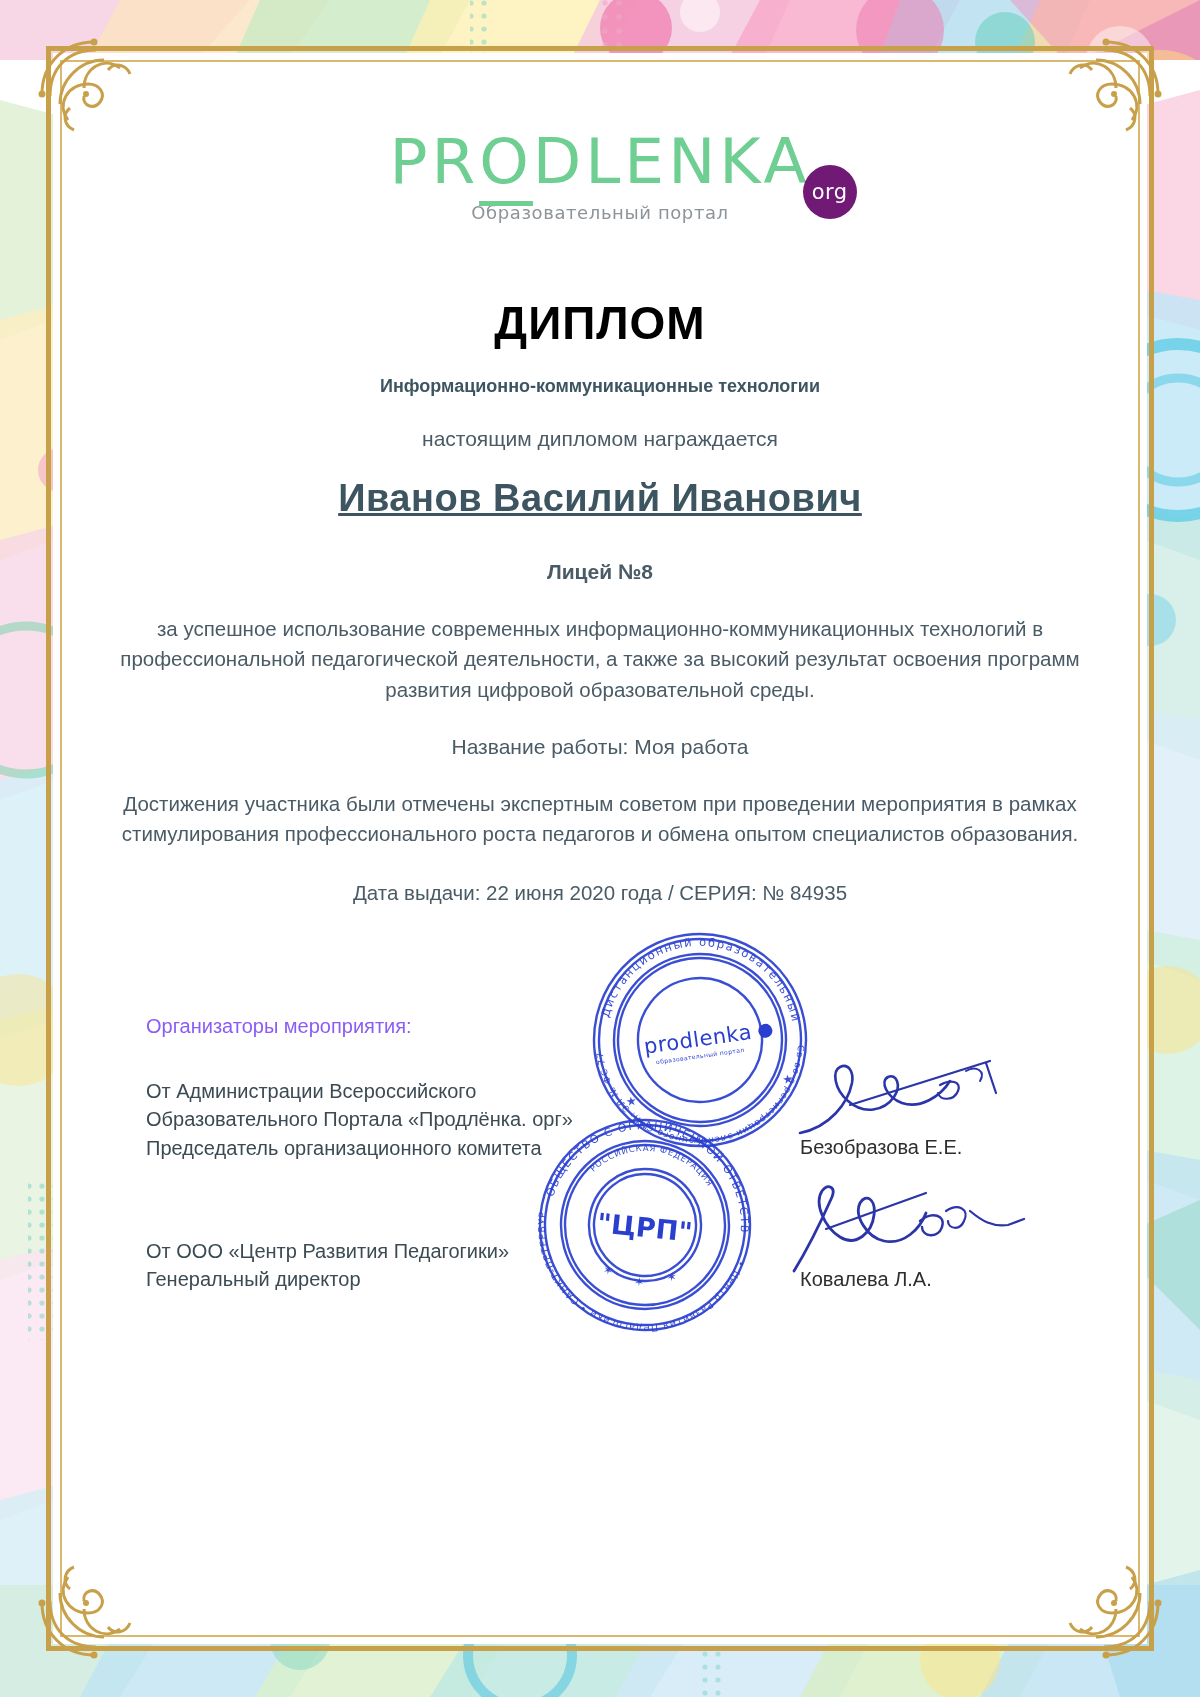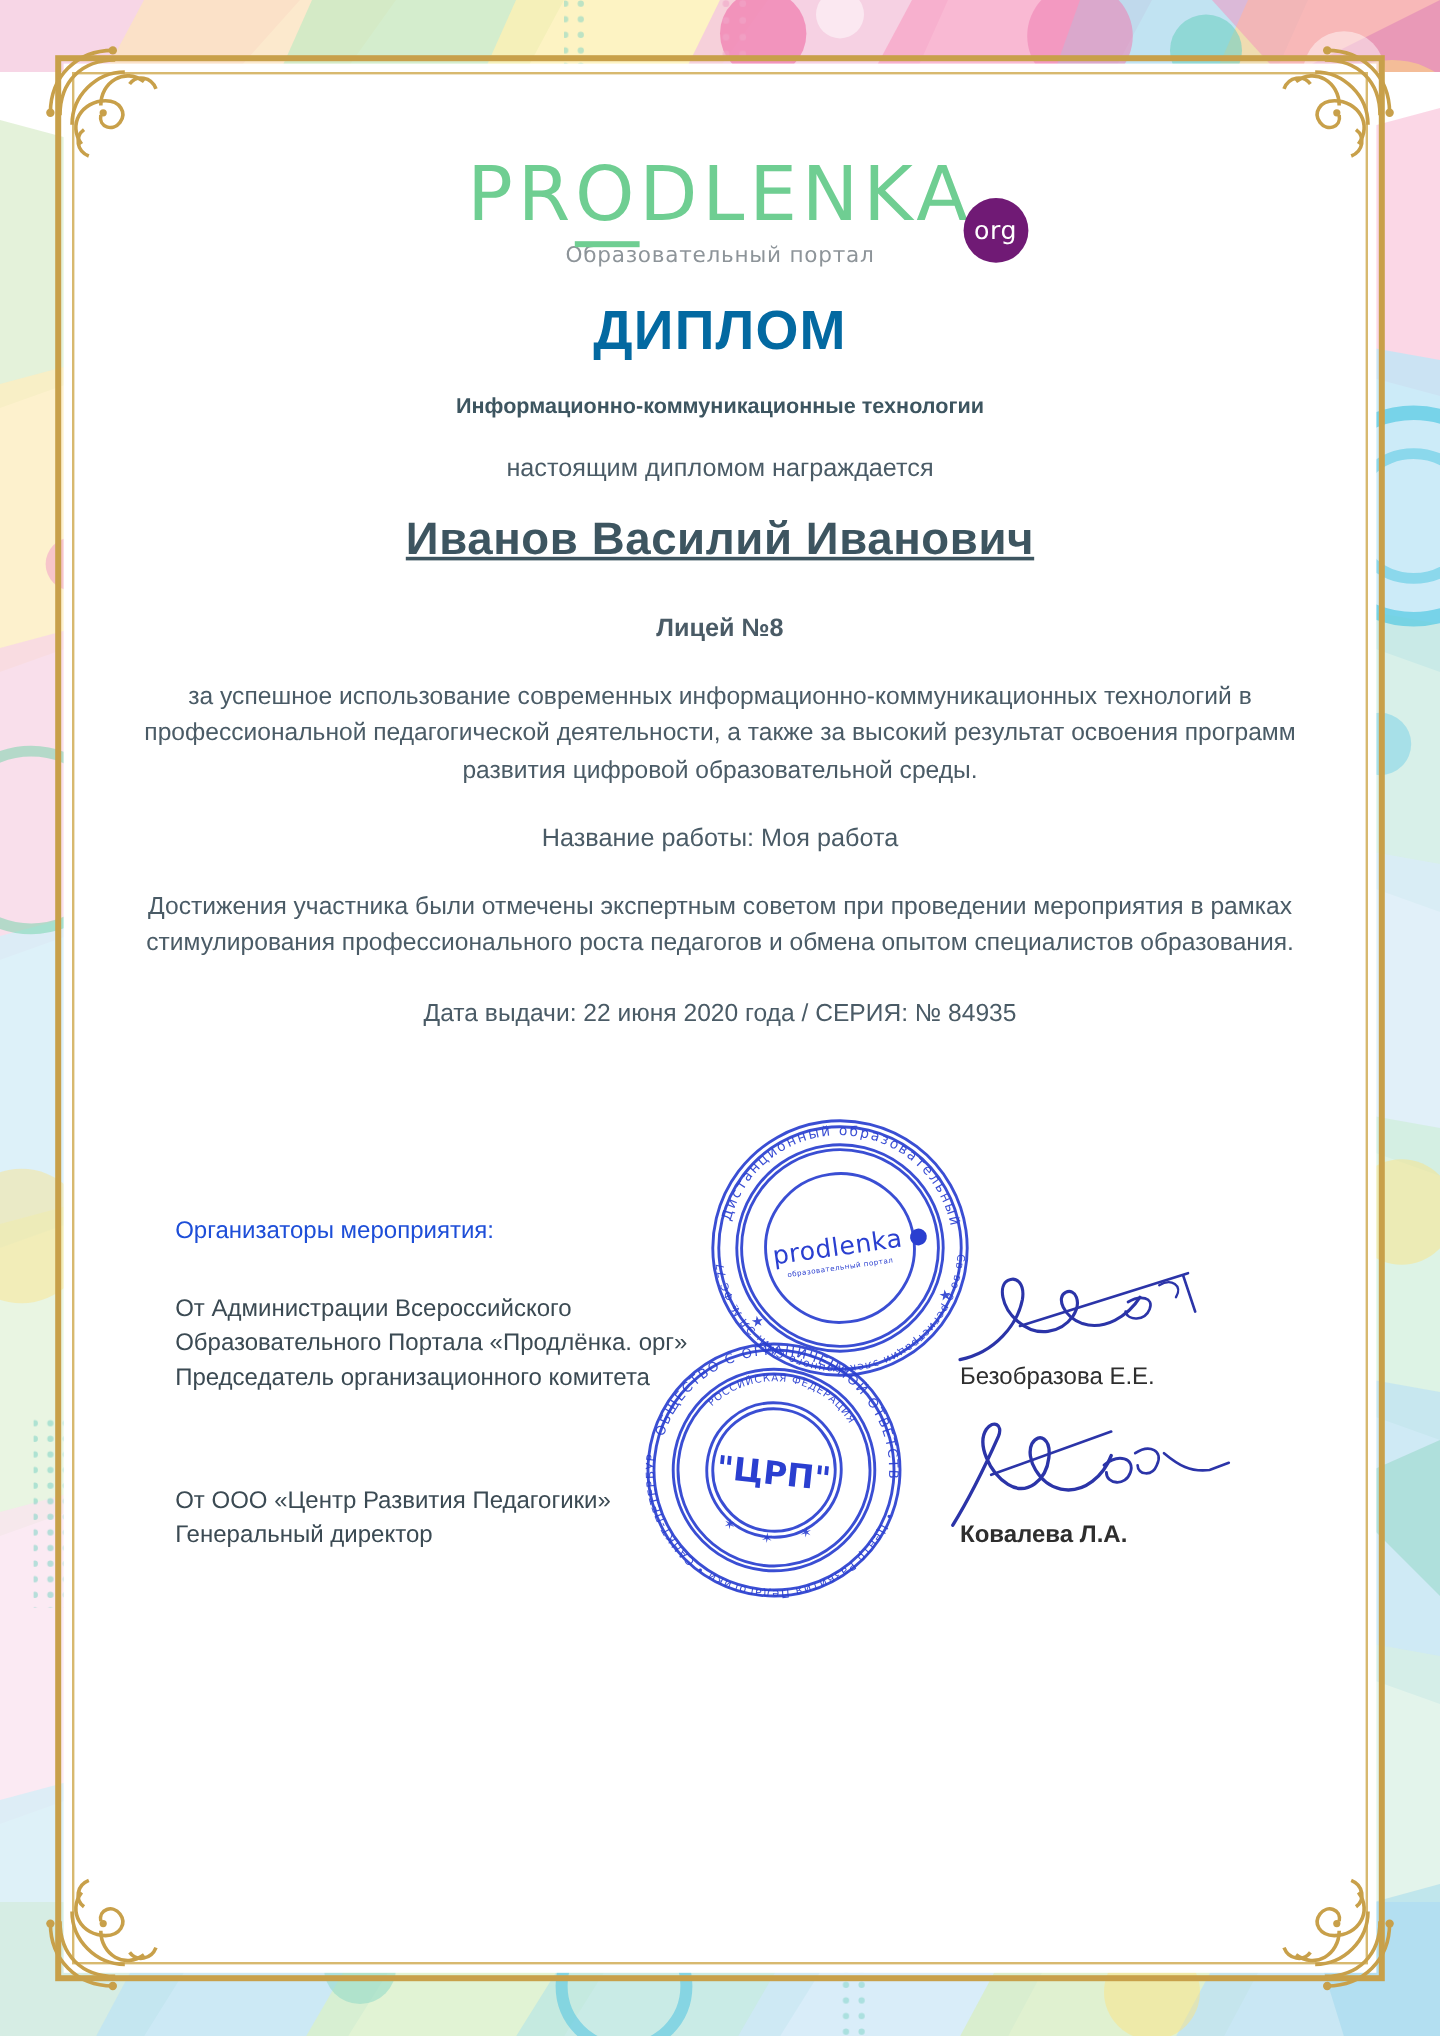--- a/index.html
+++ b/index.html
@@ -92,24 +92,25 @@
   .logo-sub {
     margin-top: 9px;
     font-size: 18px;
     color: #8d9499;
     letter-spacing: 0.6px;
     font-family: "DejaVu Sans", sans-serif;
   }
 
   
   .doc-title {
+    margin-top: 48px;
     text-align: center;
     font-size: 46px;
     font-weight: bold;
-    color: #0369a1;
+    color: #000000;
     letter-spacing: 1px;
     font-family: "Liberation Sans", sans-serif;
   }
   .doc-subtitle {
     margin-top: 26px;
     text-align: center;
     font-size: 18px;
     font-weight: bold;
     color: #3d5560;
     font-family: "Liberation Sans", sans-serif;
@@ -170,21 +171,21 @@
   .sign-zone {
     position: absolute;
     left: 0; right: 0;
     top: 915px;
     height: 400px;
   }
   .org-head {
     position: absolute;
     left: 46px; top: 0;
     font-size: 20px;
-    color: #1d4ed8;
+    color: #8b5cf6;
   }
   .sig-block-1 {
     position: absolute;
     left: 46px; top: 62px;
     font-size: 20px;
     line-height: 1.42;
     color: #3b4a53;
   }
   .sig-block-2 {
     position: absolute;
@@ -197,21 +198,20 @@
     position: absolute;
     left: 700px; top: 121px;
     font-size: 20px;
     color: #2e2e2e;
   }
   .sig-name-2 {
     position: absolute;
     left: 700px; top: 253px;
     font-size: 20px;
     color: #2e2e2e;
-    font-weight: bold;
   }
   .autograph { position: absolute; z-index: 6; }
   .autograph.one { left: 690px; top: 30px; }
   .autograph.two { left: 680px; top: 160px; }
 
   
   .stamp { position: absolute; z-index: 4; }
   .stamp.prodlenka { left: 480px; top: -95px; }
   .stamp.crp { left: 430px; top: 95px; }
 </style>

